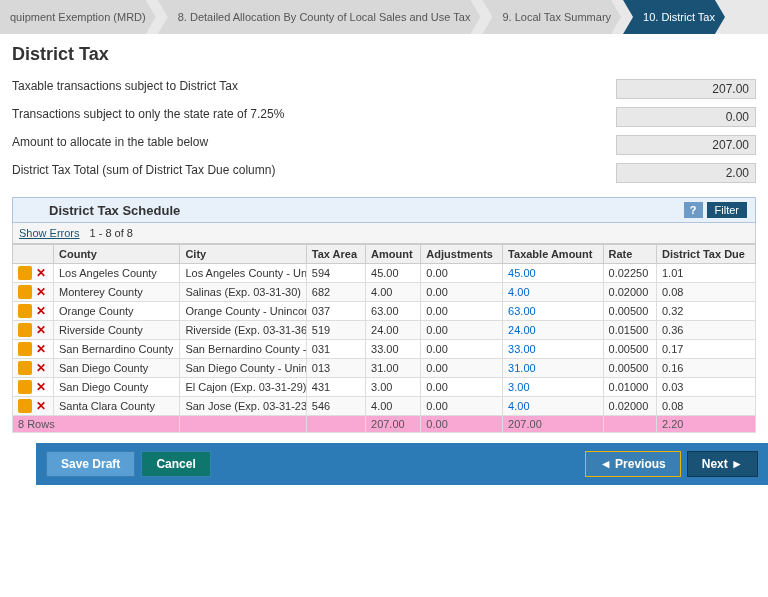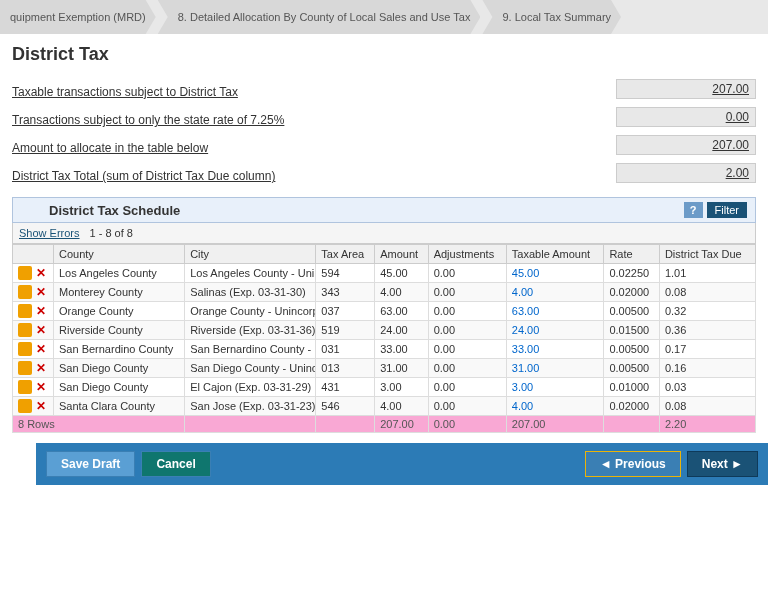--- a/index.html
+++ b/index.html
@@ -41,23 +41,22 @@
     .page-title {
       font-size: 18px;
       font-weight: bold;
       color: #333;
       margin-bottom: 14px;
     }
 
     
     .field-row {
       display: flex;
-      align-items: flex-end;
+      align-items: flex-start;
       margin-bottom: 8px;
-      text-decoration: underline;
     }
     .field-label {
       flex: 1;
       font-size: 12px;
       color: #333;
     }
     .field-value {
       width: 140px;
       text-align: right;
       background: #e8e8e8;
@@ -131,21 +130,21 @@
       width: 100%;
       border-collapse: collapse;
       border: 1px solid #ccc;
       border-top: none;
     }
     .data-table th {
       background: #f0f0f0;
       border: 1px solid #ccc;
       padding: 3px 5px;
       font-size: 11px;
-      font-weight: normal;
+      font-weight: bold;
       text-align: left;
       white-space: nowrap;
     }
     .data-table td {
       border: 1px solid #ddd;
       padding: 2px 5px;
       font-size: 11px;
       white-space: nowrap;
       overflow: hidden;
       max-width: 120px;
@@ -238,20 +237,23 @@
 
 <div class="breadcrumb">
   <div class="breadcrumb-item">
     <span>quipment Exemption (MRD)</span>
   </div>
   <div class="breadcrumb-item">
     <span>8. Detailed Allocation By County of Local Sales and Use Tax</span>
   </div>
   <div class="breadcrumb-item">
     <span>9. Local Tax Summary</span>
+  </div>
+  <div class="breadcrumb-item active">
+    <span>10. District Tax</span>
   </div>
 </div>
 
 <div class="main">
 
   <h1 class="page-title">District Tax</h1>
 
   <div>
     <div class="field-row">
       <span class="field-label">Taxable transactions subject to District Tax</span>
@@ -317,21 +319,21 @@
     </tr>
         <tr>
       <td>
         <div class="row-icons">
           <span class="icon-edit" title="Edit"></span>
           <span class="icon-delete" title="Delete">✕</span>
         </div>
       </td>
       <td>Monterey County</td>
       <td>Salinas (Exp. 03-31-30)</td>
-      <td>343</td>
+      <td>682</td>
       <td>4.00</td>
       <td>0.00</td>
       <td class="highlight-cell">4.00</td>
       <td>0.02000</td>
       <td>0.08</td>
     </tr>
         <tr>
       <td>
         <div class="row-icons">
           <span class="icon-edit" title="Edit"></span>

